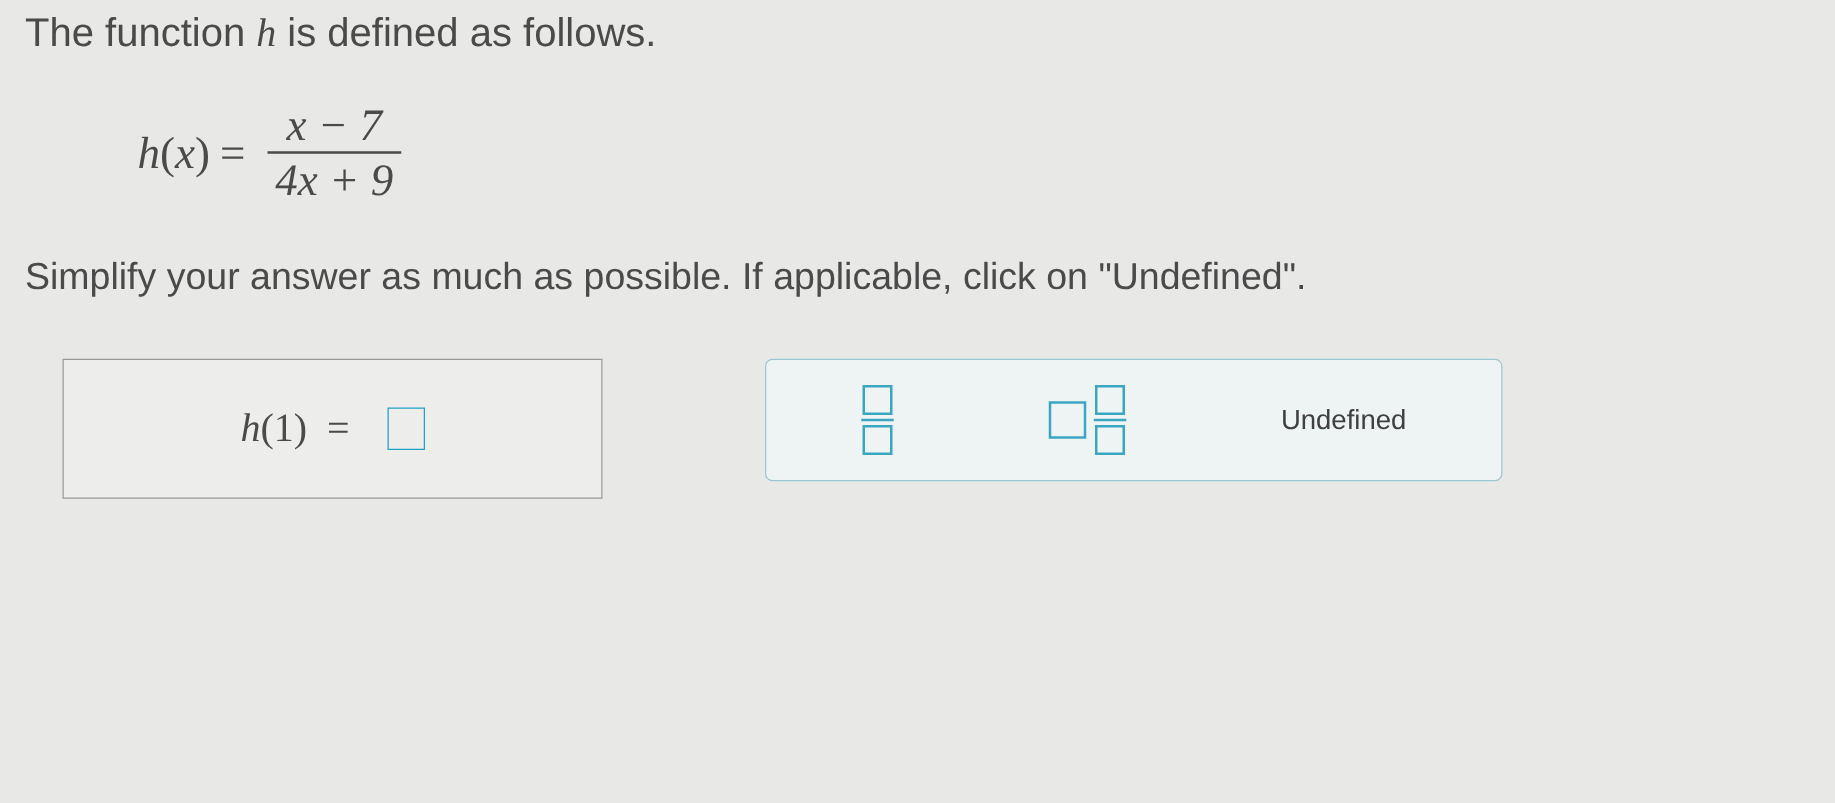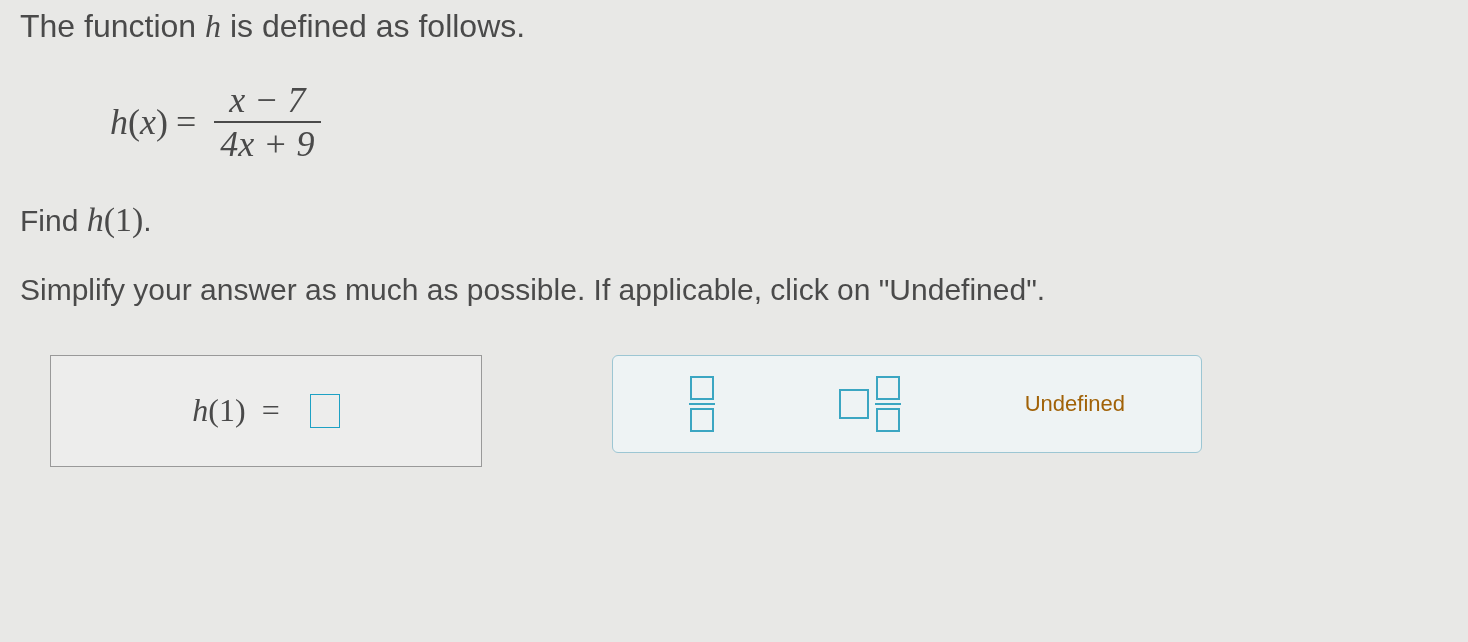--- a/index.html
+++ b/index.html
@@ -127,21 +127,21 @@
     display: inline-flex;
     align-items: center;
     gap: 6px;
   }
   .mixed .big-sq {
     width: 26px;
     height: 26px;
     border: 2px solid #3ba6c2;
   }
   .undefined-label {
-    color: #a16207;
+    color: #404040;
     font-size: 22px;
   }
   .upright { font-style: normal; }
 </style>
 </head>
 <body>
 
 <div class="container">
 
   <p class="text-line">
@@ -154,23 +154,20 @@
       <span>x</span>
       <span class="upright">)</span>
     <span style="margin:0 8px;" class="upright">=</span>
     <span class="frac">
       <span class="num">x − 7</span>
       <span class="bar"></span>
       <span class="den">4x + 9</span>
     </span>
   </div>
 
-  <p class="find-line">
-    <span>Find </span><span class="math"><span>h</span><span class="upright">(</span><span class="upright">1</span><span class="upright">)</span></span><span>.</span>
-  </p>
 
   <p class="text-line simplify-line">Simplify your answer as much as possible. If applicable, click on "Undefined".</p>
 
   <div class="bottom-row">
     <div class="answer-box">
       <span>h</span>
       <span class="upright">(</span>
         <span class="upright">1</span>
         <span class="upright">)</span>
       <span class="upright" style="margin:0 16px;">=</span>

